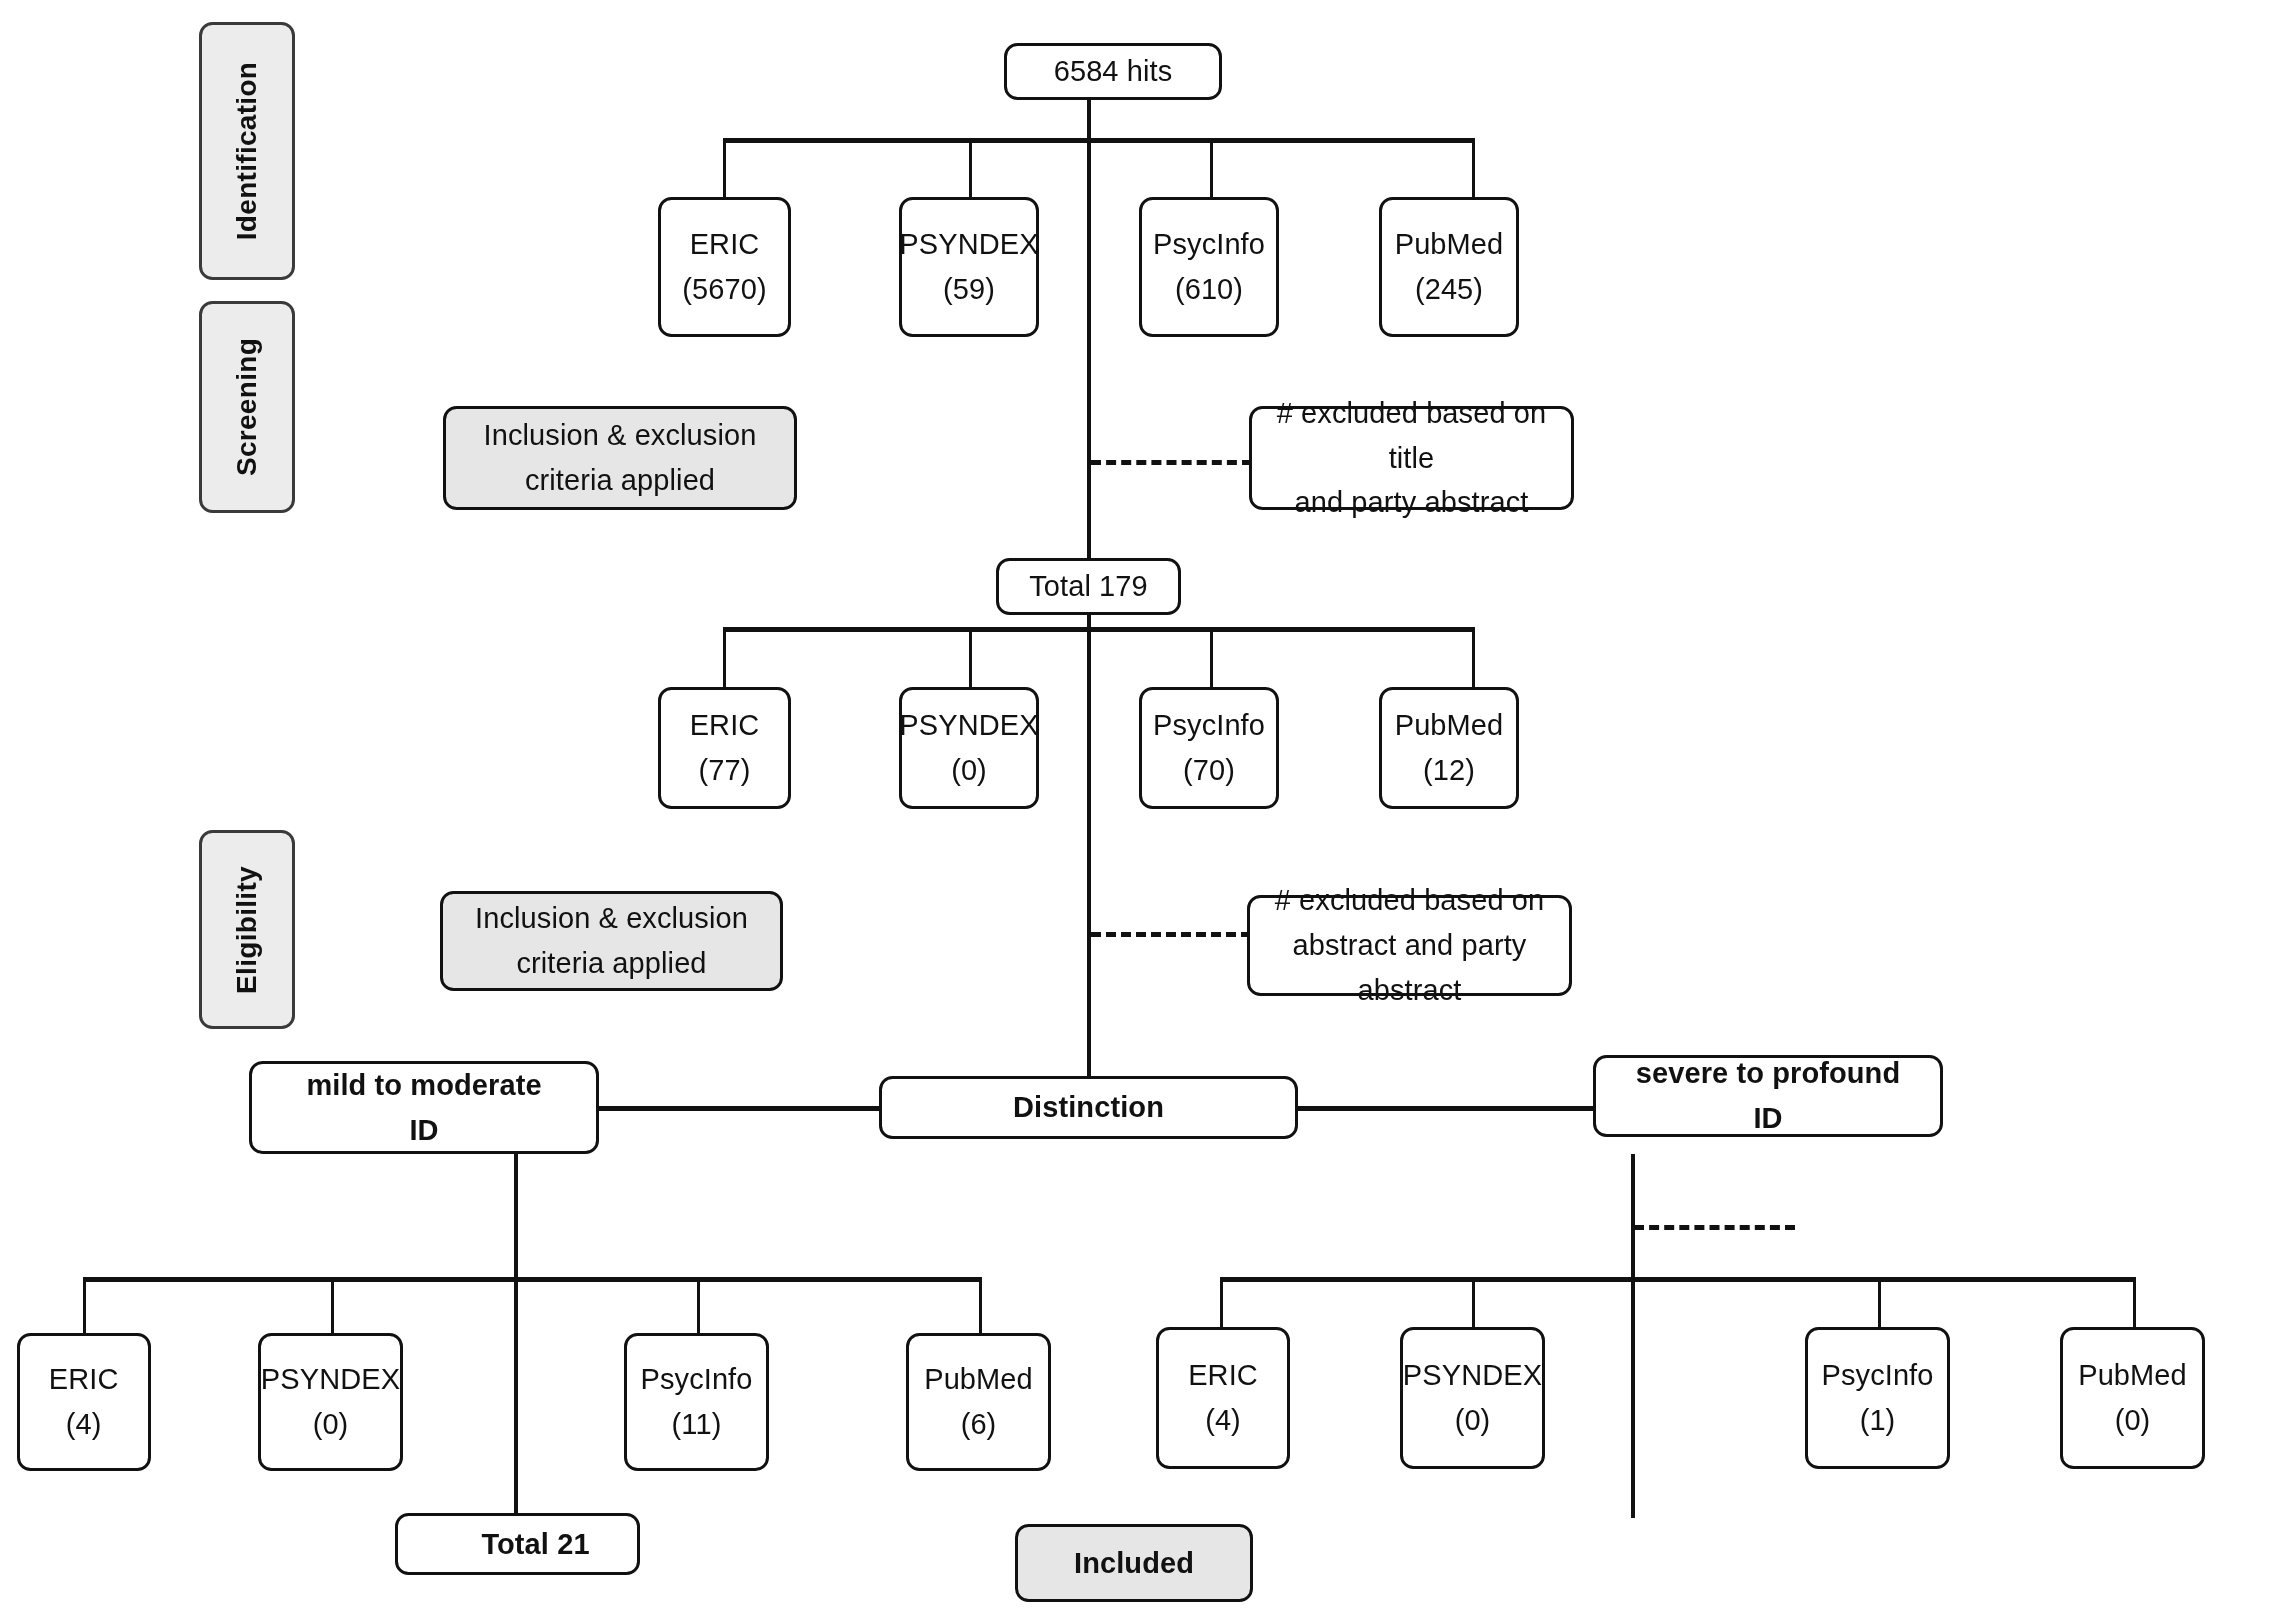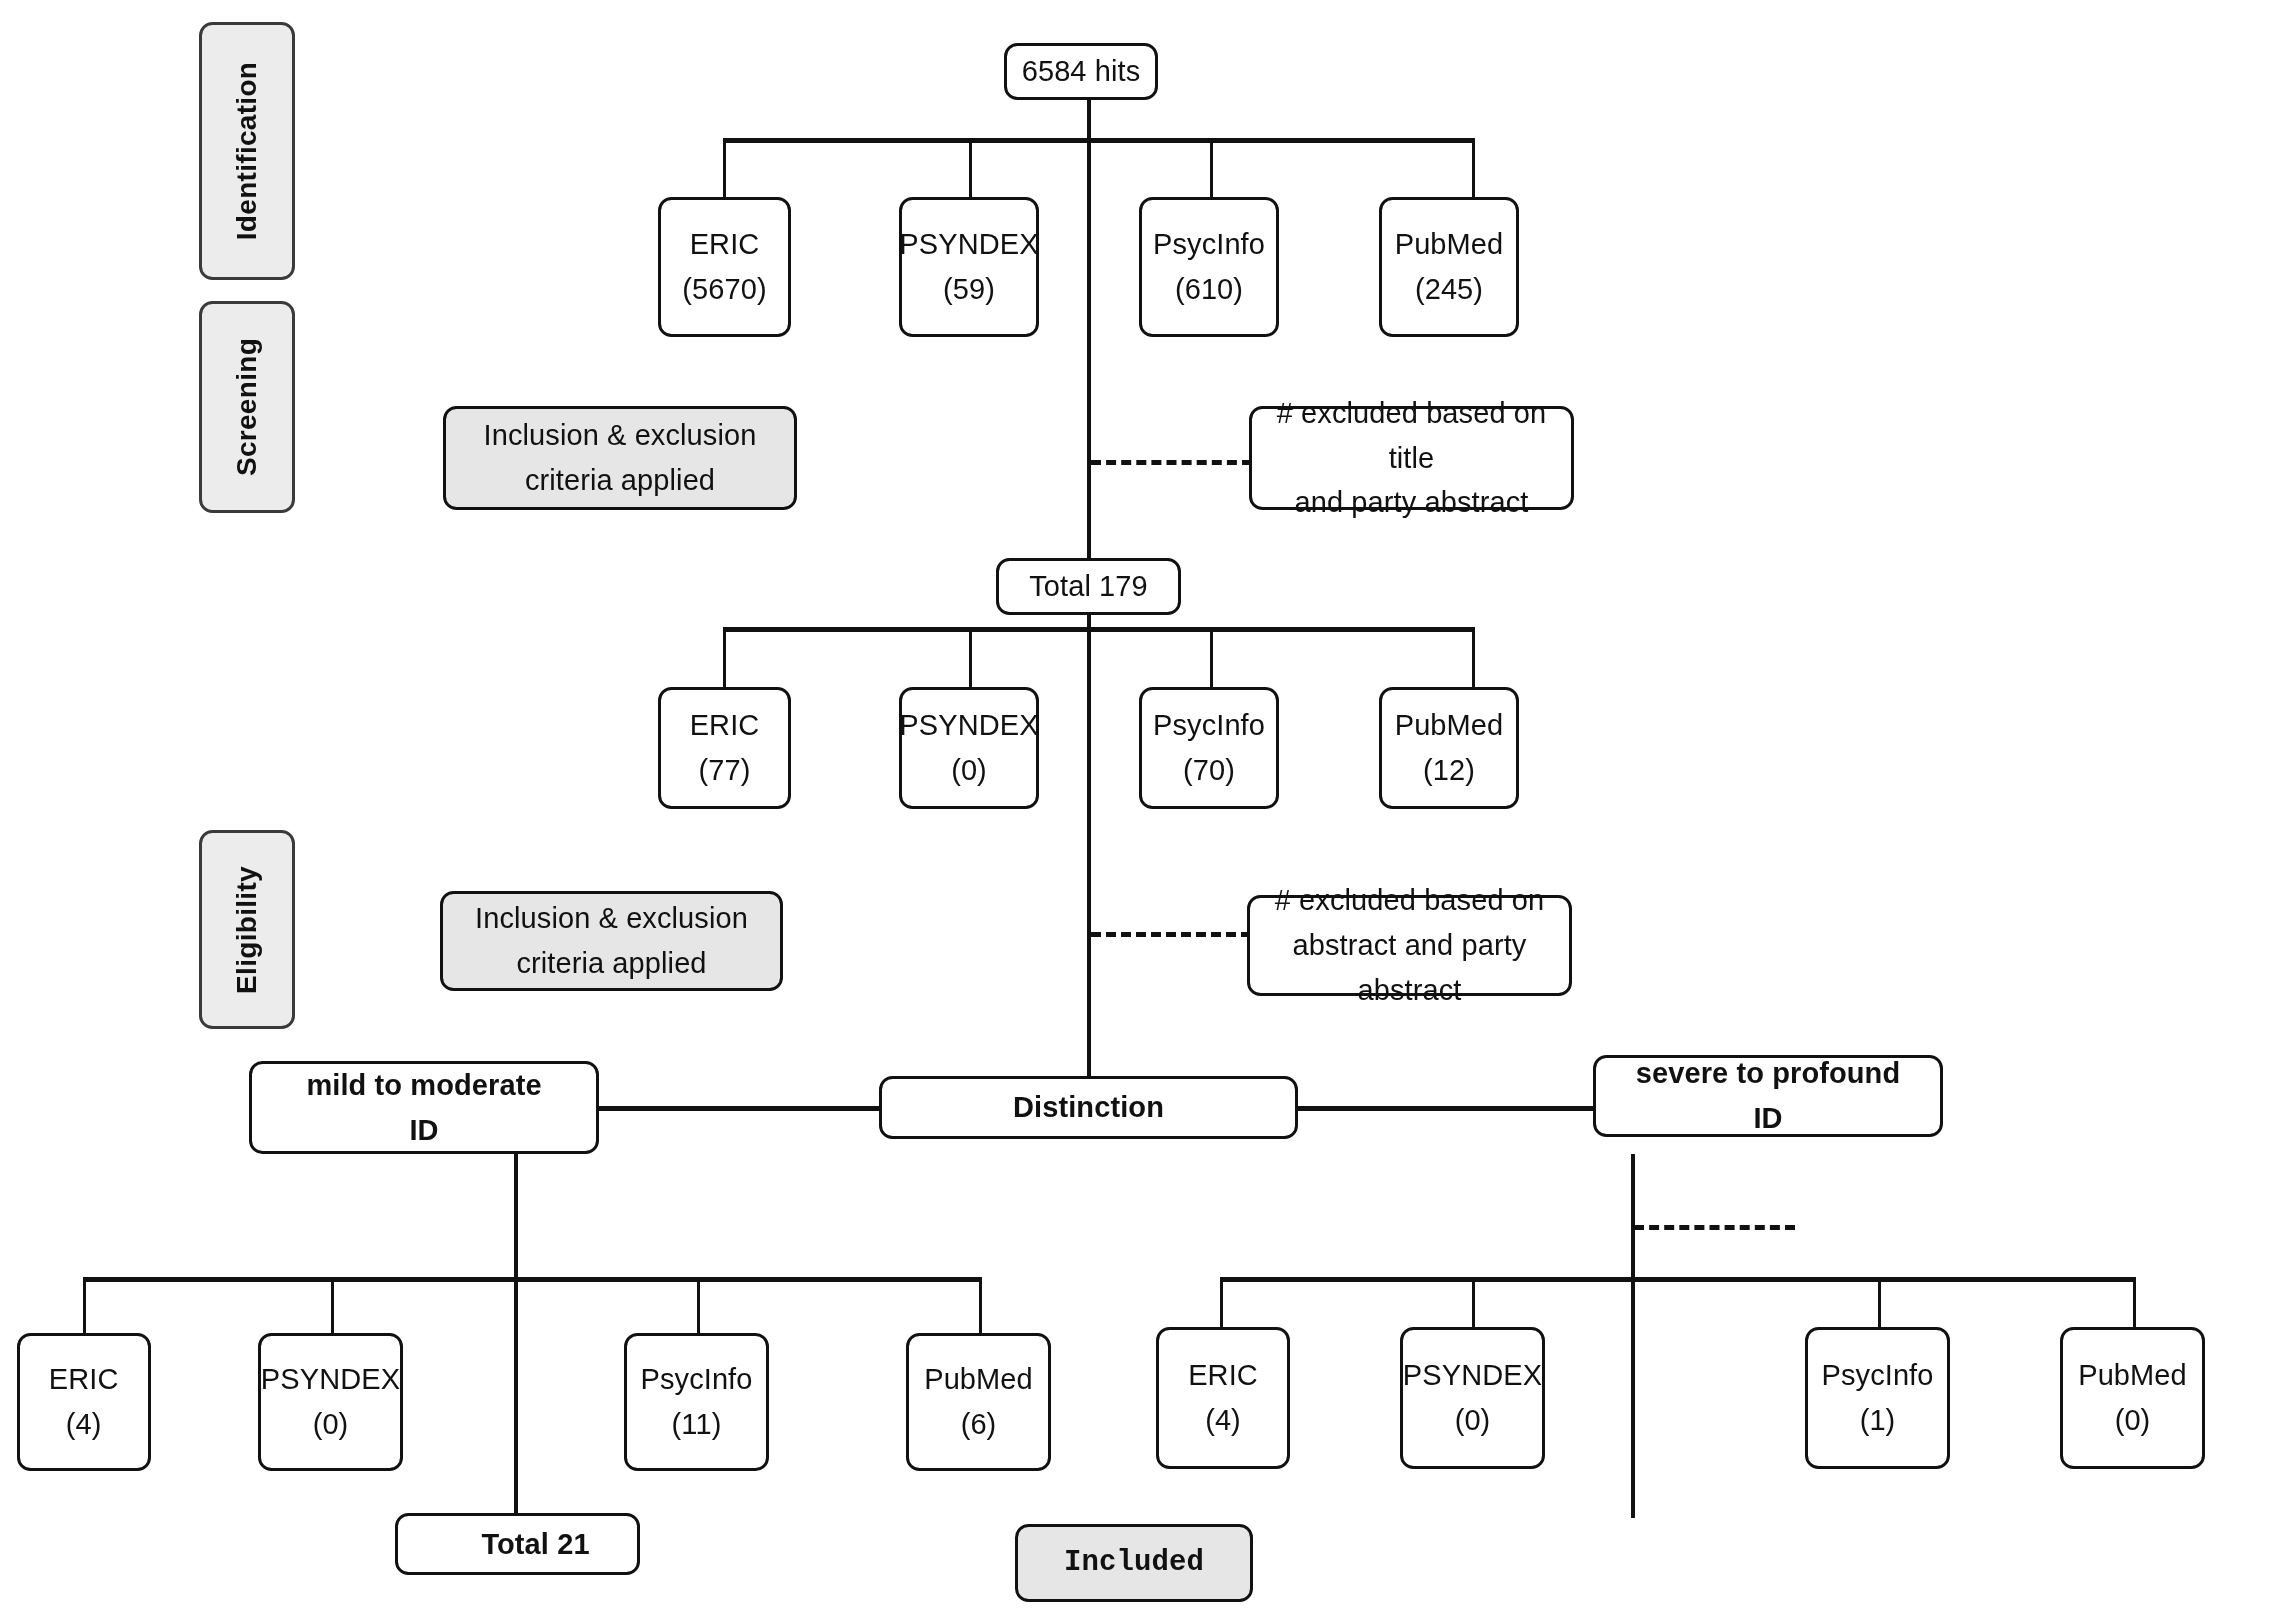--- a/index.html
+++ b/index.html
@@ -65,21 +65,21 @@
   <div class="phase" style="left:199px;top:22px;width:96px;height:258px;">
     <span>Identification</span>
   </div>
   <div class="phase" style="left:199px;top:301px;width:96px;height:212px;">
     <span>Screening</span>
   </div>
   <div class="phase" style="left:199px;top:830px;width:96px;height:199px;">
     <span>Eligibility</span>
   </div>
 
-  <div class="node" style="left:1004px;top:43px;width:154px;height:57px;">
+  <div class="node" style="left:1004px;top:43px;width:218px;height:57px;">
     <span>6584 hits</span>
   </div>
 
   <div class="vline" style="left:1087px;top:100px;width:4.2px;height:458px;"></div>
 
   <div class="hline thick" style="left:723px;top:138px;width:752px;"></div>
   <div class="vline" style="left:723px;top:138px;height:59px;"></div>
   <div class="vline" style="left:969px;top:138px;height:59px;"></div>
   <div class="vline" style="left:1210px;top:138px;height:59px;"></div>
   <div class="vline" style="left:1472px;top:138px;height:59px;"></div>
@@ -221,19 +221,19 @@
   </div>
   <div class="node" style="left:2060px;top:1327px;width:145px;height:142px;">
     <span>PubMed</span>
     <span class="l2">(0)</span>
   </div>
 
   <div class="node bold" style="left:395px;top:1513px;width:245px;height:62px;padding-left:36px;">
     <span>Total 21</span>
   </div>
 
-  <div class="node gray bold" style="left:1015px;top:1524px;width:238px;height:78px;font-family:Liberation Mono, monospace;">
+  <div class="node gray bold" style="left:1015px;top:1524px;width:238px;height:78px;">
     <span>Included</span>
   </div>
 
 
 </div>
 
 
 </body></html>

